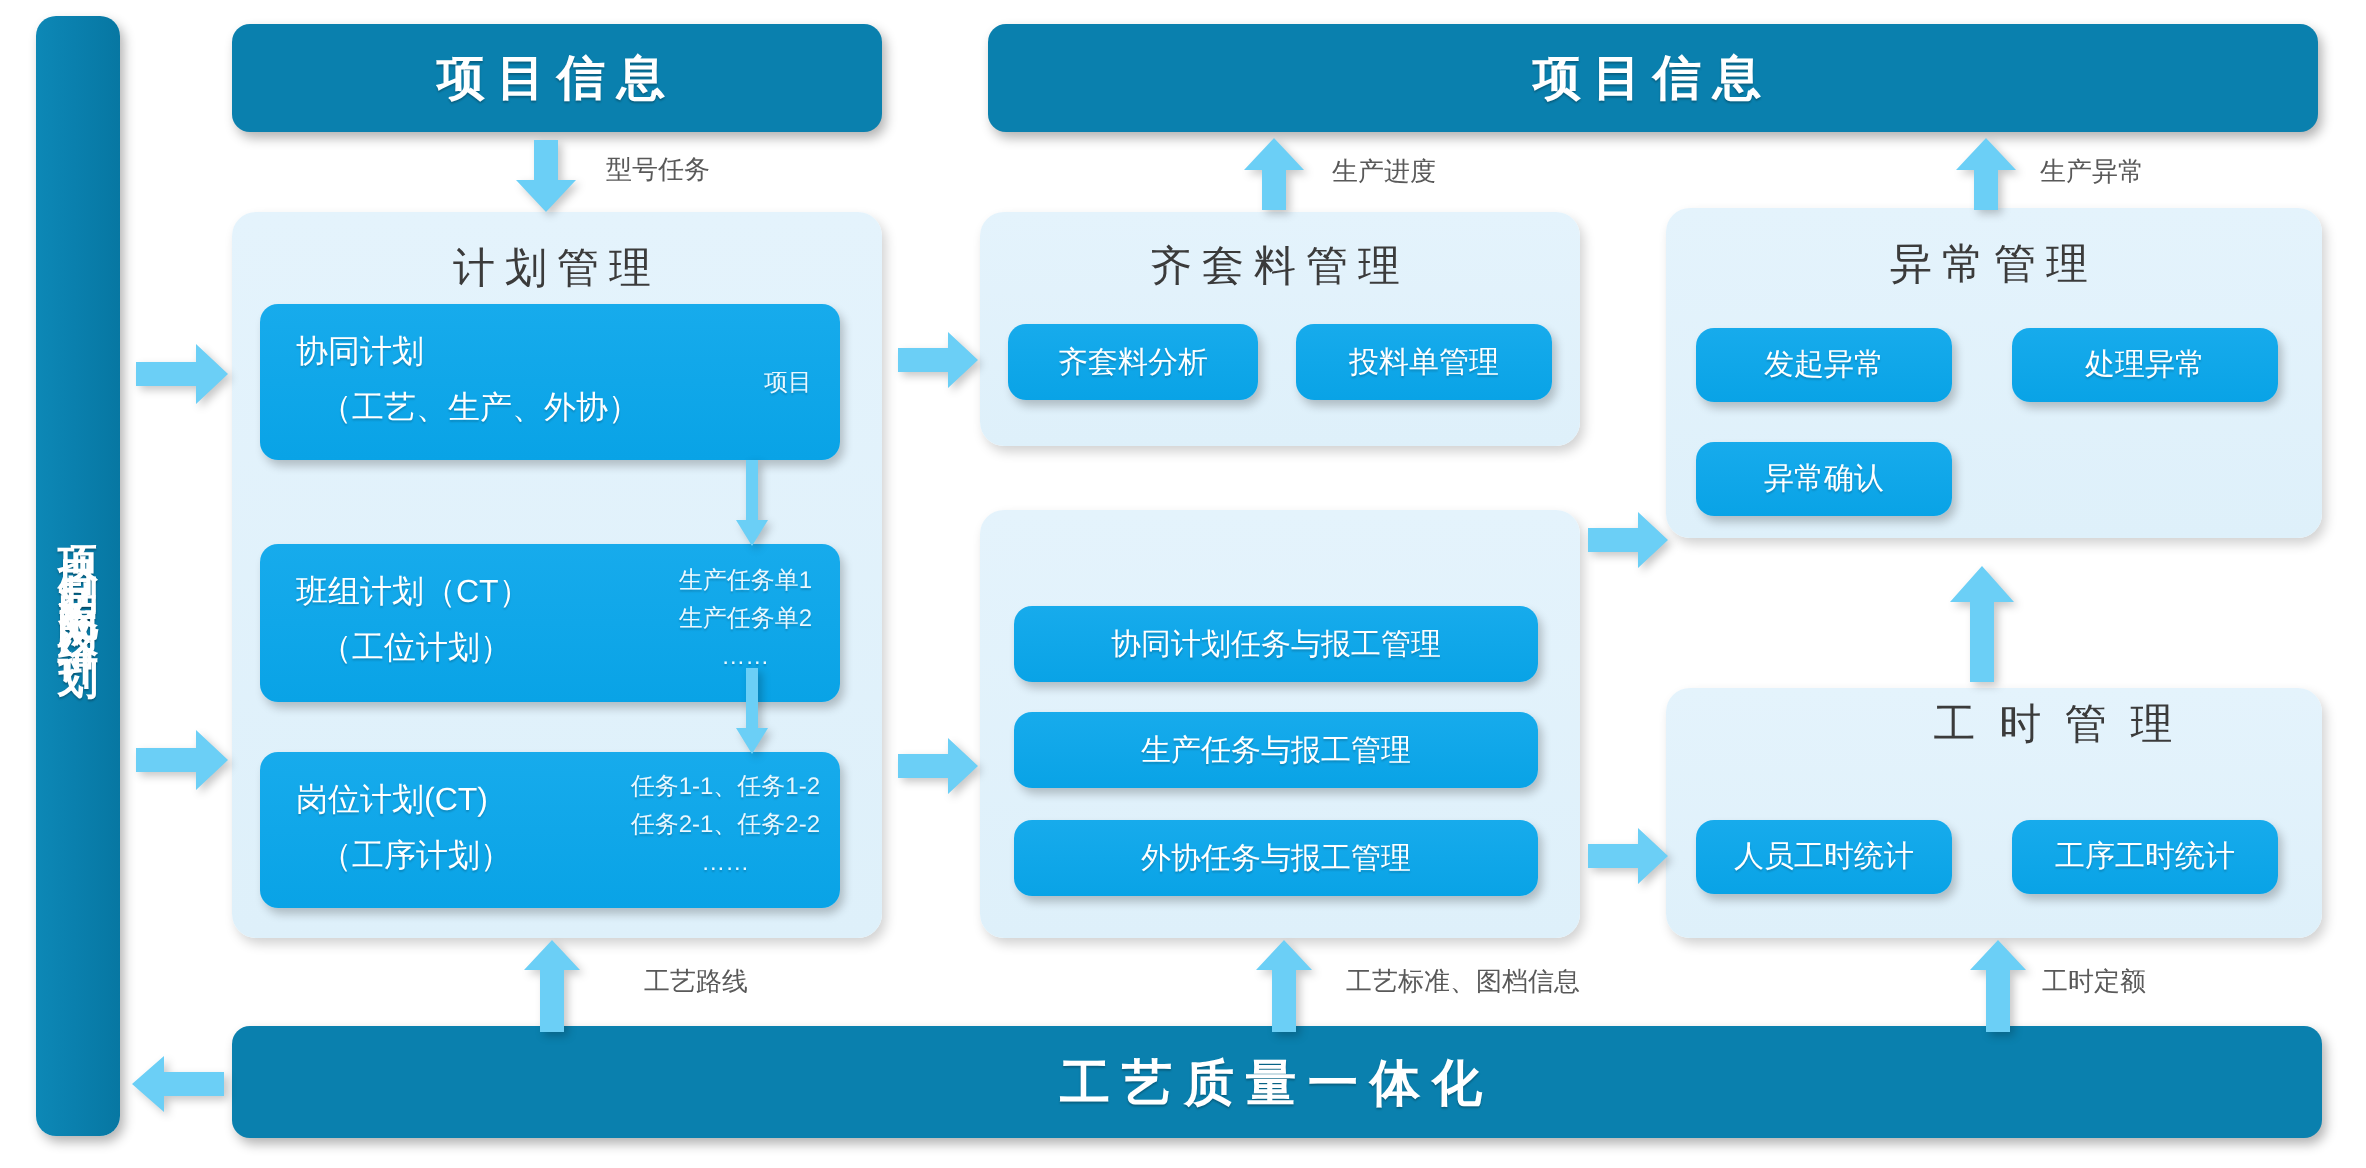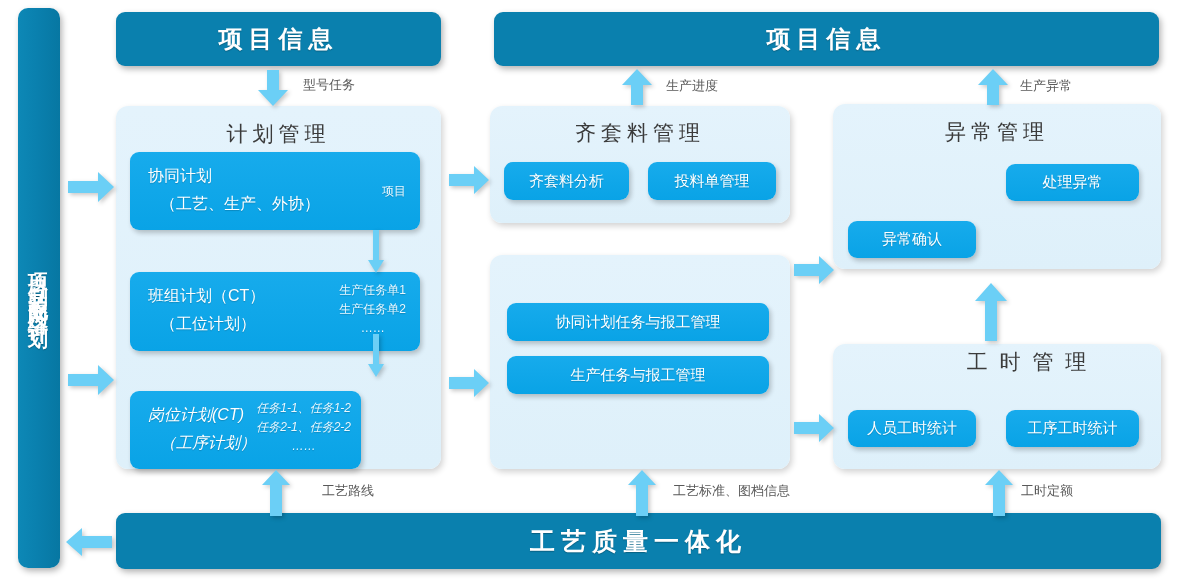--- a/index.html
+++ b/index.html
@@ -129,21 +129,21 @@
     text-align: center;
     font-size: 12px;
     line-height: 19px;
     color: #EAF8FF;
     white-space: nowrap;
   }
 
   
   #blk-collab { left: 130px; top: 152px; width: 290px; height: 78px; }
   #blk-team   { left: 130px; top: 272px; width: 290px; height: 79px; }
-  #blk-post   { left: 130px; top: 391px; width: 231px; height: 78px; font-style: italic; }
+  #blk-post   { left: 130px; top: 376px; width: 290px; height: 78px; }
 
   
   #blk-kit-analysis { left: 504px; top: 162px; width: 125px; height: 38px; }
   #blk-kit-order    { left: 648px; top: 162px; width: 128px; height: 38px; }
 
   
   #blk-rep-1 { left: 507px; top: 303px; width: 262px; height: 38px; }
   #blk-rep-2 { left: 507px; top: 356px; width: 262px; height: 38px; }
   #blk-rep-3 { left: 507px; top: 410px; width: 262px; height: 38px; }
 
@@ -226,23 +226,25 @@
   </div>
 
   <div class="panel" id="panel-kit"></div>
   <div class="panel-title" style="left:490px; top:119px; width:300px;">齐套料管理</div>
   <div class="blk" id="blk-kit-analysis">齐套料分析</div>
   <div class="blk" id="blk-kit-order">投料单管理</div>
 
   <div class="panel" id="panel-report"></div>
   <div class="blk" id="blk-rep-1">协同计划任务与报工管理</div>
   <div class="blk" id="blk-rep-2">生产任务与报工管理</div>
+  <div class="blk" id="blk-rep-3">外协任务与报工管理</div>
 
   <div class="panel" id="panel-abnormal"></div>
   <div class="panel-title" style="left:833px; top:118px; width:328px;">异常管理</div>
+  <div class="blk" id="blk-ab-1">发起异常</div>
   <div class="blk" id="blk-ab-2">处理异常</div>
   <div class="blk" id="blk-ab-3">异常确认</div>
 
   <div class="panel" id="panel-worktime"></div>
   <div class="panel-title" style="left:833px; top:348px; width:390px; letter-spacing:3px;">工 时 管 理</div>
   <div class="blk" id="blk-wt-1">人员工时统计</div>
   <div class="blk" id="blk-wt-2">工序工时统计</div>
 
   <div class="arrow" style="left:68px; top:172px;">
     <svg width="46" height="30" viewBox="0 0 46 30">

